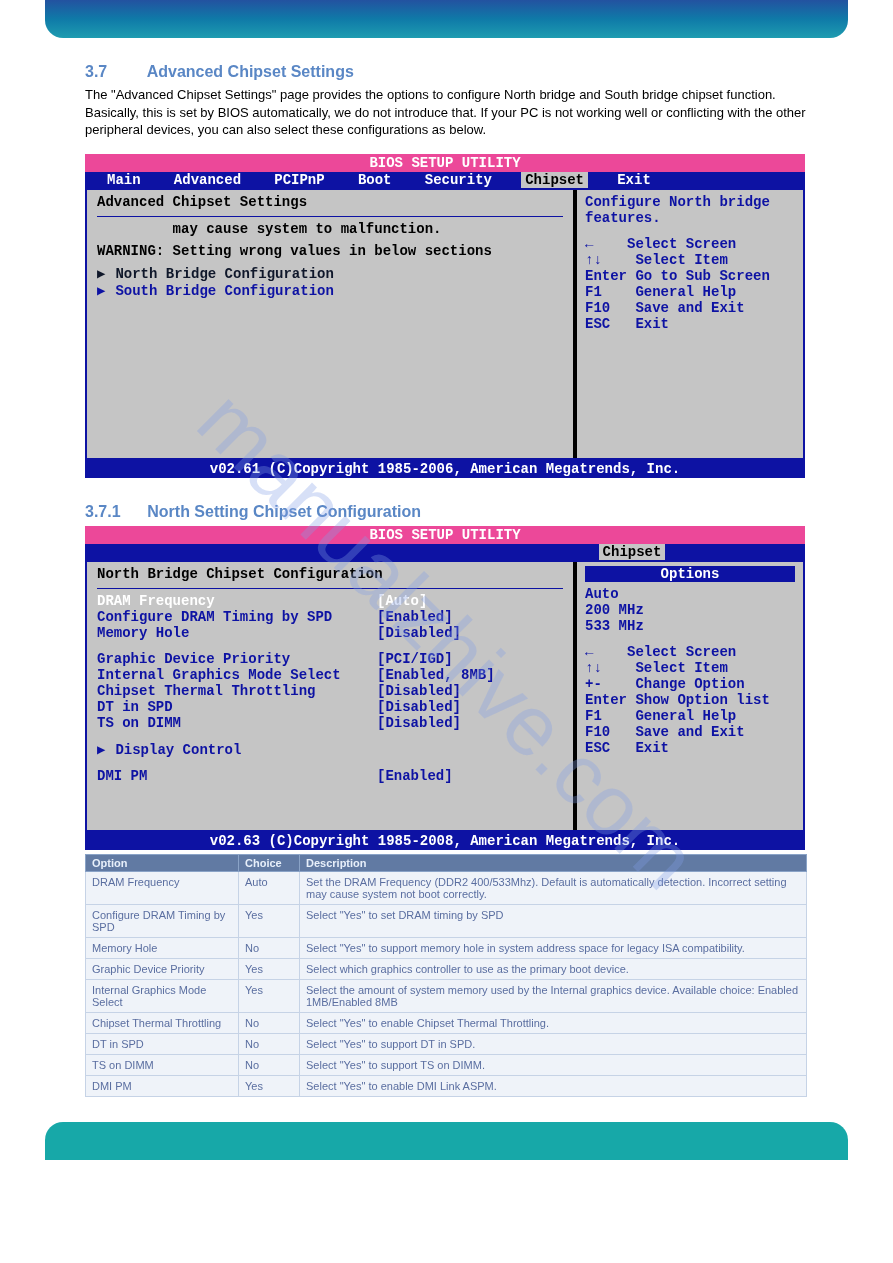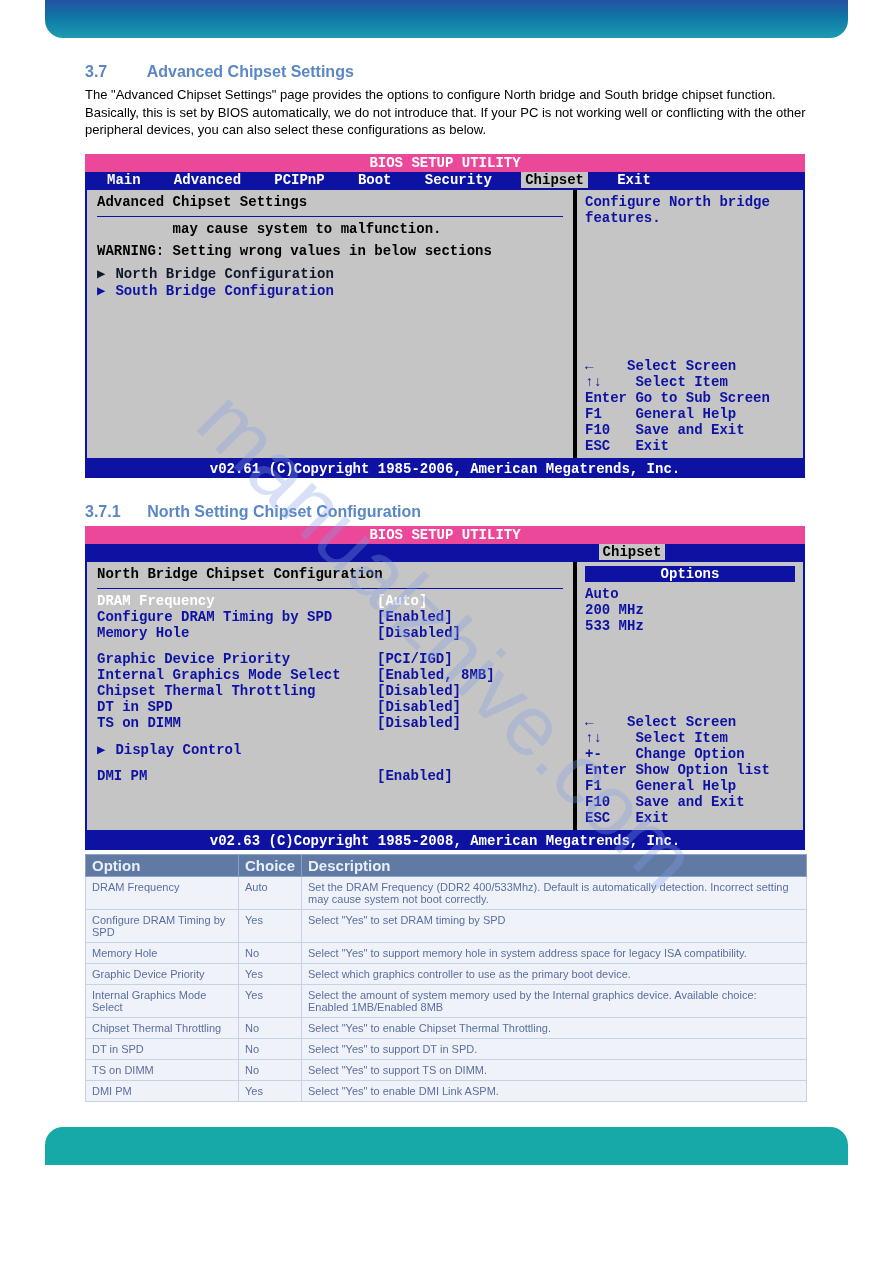--- a/index.html
+++ b/index.html
@@ -77,21 +77,20 @@
     padding: 4px 10px;
     min-height: 260px;
   }
   .bios-right {
     width: 210px;
     padding: 4px 8px;
     color: #0d12a3;
     font-weight: bold;
     display: flex;
     flex-direction: column;
-    justify-content: space-between;
   }
   .bios-right .help-top { flex:0 0 auto; }
   .bios-right .help-bottom { flex:0 0 auto; margin-top: 10px; }
   .bios-heading {
     color: #000;
     font-weight: bold;
     border-bottom: 1px solid #0d12a3;
     padding-bottom: 6px;
     margin-bottom: 4px;
   }
@@ -137,21 +136,21 @@
     font-family: Arial, sans-serif;
     font-size: 12px;
   }
   .settings-table th {
     background: #617aa3;
     color: #e7effa;
     font-weight: bold;
     padding: 2px 6px;
     border: 1px solid #8aa3c7;
     text-align: left;
-    font-size: 15px;
+    font-size: 11px;
   }
   .settings-table td {
     background: #eff3f9;
     color: #5a6ea0;
     padding: 4px 6px;
     border: 1px solid #c6d3e6;
     vertical-align: top;
     font-size: 11px;
   }
   .settings-table td.option-col { width: 140px; }

